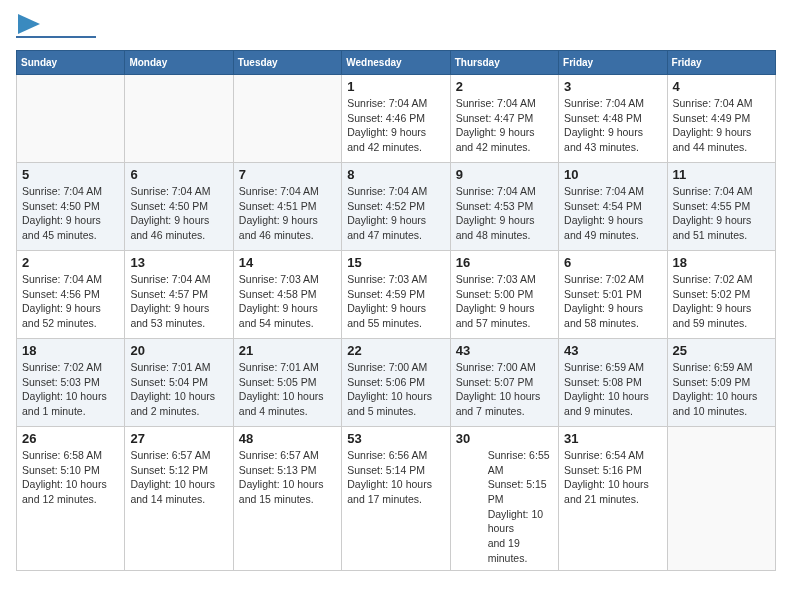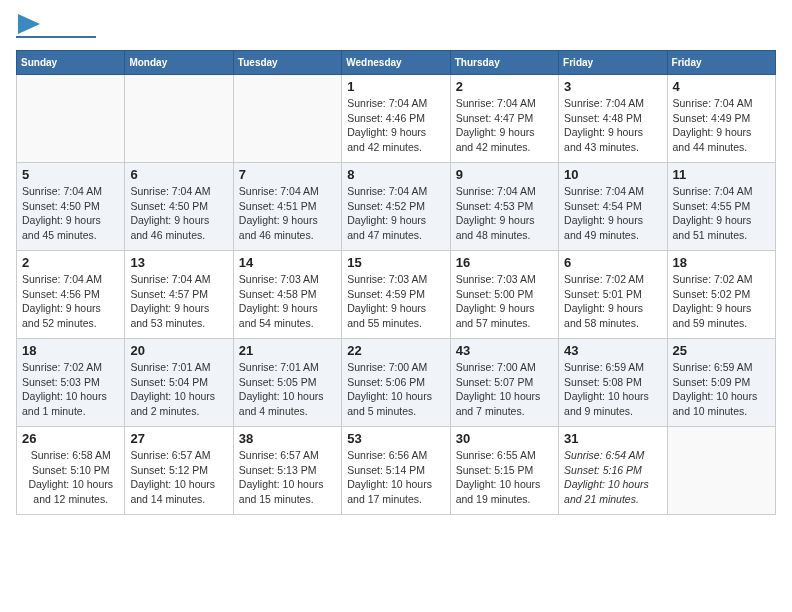--- a/index.html
+++ b/index.html
@@ -298,56 +298,56 @@
           <span class="day-number">25</span>
           <div class="day-info" style="white-space: pre-line;">Sunrise: 6:59 AM
 Sunset: 5:09 PM
 Daylight: 10 hours
 and 10 minutes.</div>
         </td>
       </tr>
       <tr>
         <td>
           <span class="day-number">26</span>
-          <div class="day-info" style="white-space: pre-line; text-align: center;">Sunrise: 6:58 AM
+          <div class="day-info" style="white-space: pre-line;">Sunrise: 6:58 AM
 Sunset: 5:10 PM
 Daylight: 10 hours
 and 12 minutes.</div>
         </td>
         <td>
           <span class="day-number">27</span>
           <div class="day-info" style="white-space: pre-line;">Sunrise: 6:57 AM
 Sunset: 5:12 PM
 Daylight: 10 hours
 and 14 minutes.</div>
         </td>
         <td>
-          <span class="day-number">38</span>
+          <span class="day-number">48</span>
           <div class="day-info" style="white-space: pre-line;">Sunrise: 6:57 AM
 Sunset: 5:13 PM
 Daylight: 10 hours
 and 15 minutes.</div>
         </td>
         <td>
           <span class="day-number">53</span>
           <div class="day-info" style="white-space: pre-line;">Sunrise: 6:56 AM
 Sunset: 5:14 PM
 Daylight: 10 hours
 and 17 minutes.</div>
         </td>
         <td>
           <span class="day-number">30</span>
-          <div class="day-info" style="white-space: pre-line;">Sunrise: 6:55 AM
+          <div class="day-info" style="white-space: pre-line; margin-left: 32px;">Sunrise: 6:55 AM
 Sunset: 5:15 PM
 Daylight: 10 hours
 and 19 minutes.</div>
         </td>
         <td>
           <span class="day-number">31</span>
-          <div class="day-info" style="white-space: pre-line; font-style: italic;">Sunrise: 6:54 AM
+          <div class="day-info" style="white-space: pre-line;">Sunrise: 6:54 AM
 Sunset: 5:16 PM
 Daylight: 10 hours
 and 21 minutes.</div>
         </td>
         <td class="empty-cell"></td>
       </tr>
     </tbody>
 </table>
 
 </body></html>

